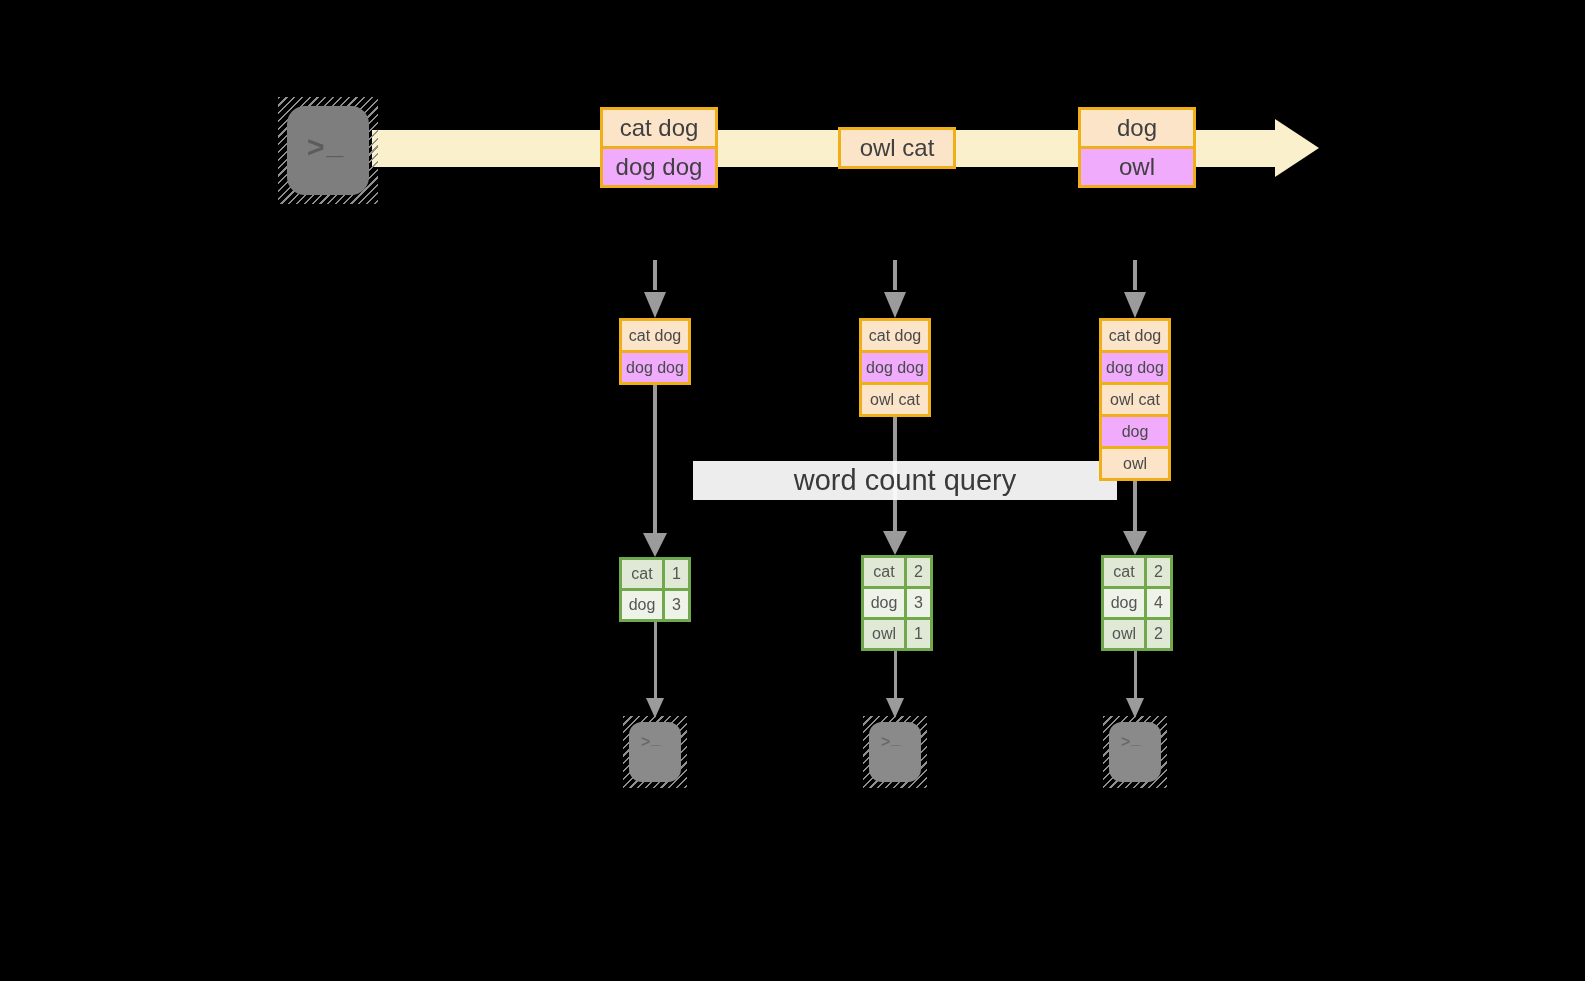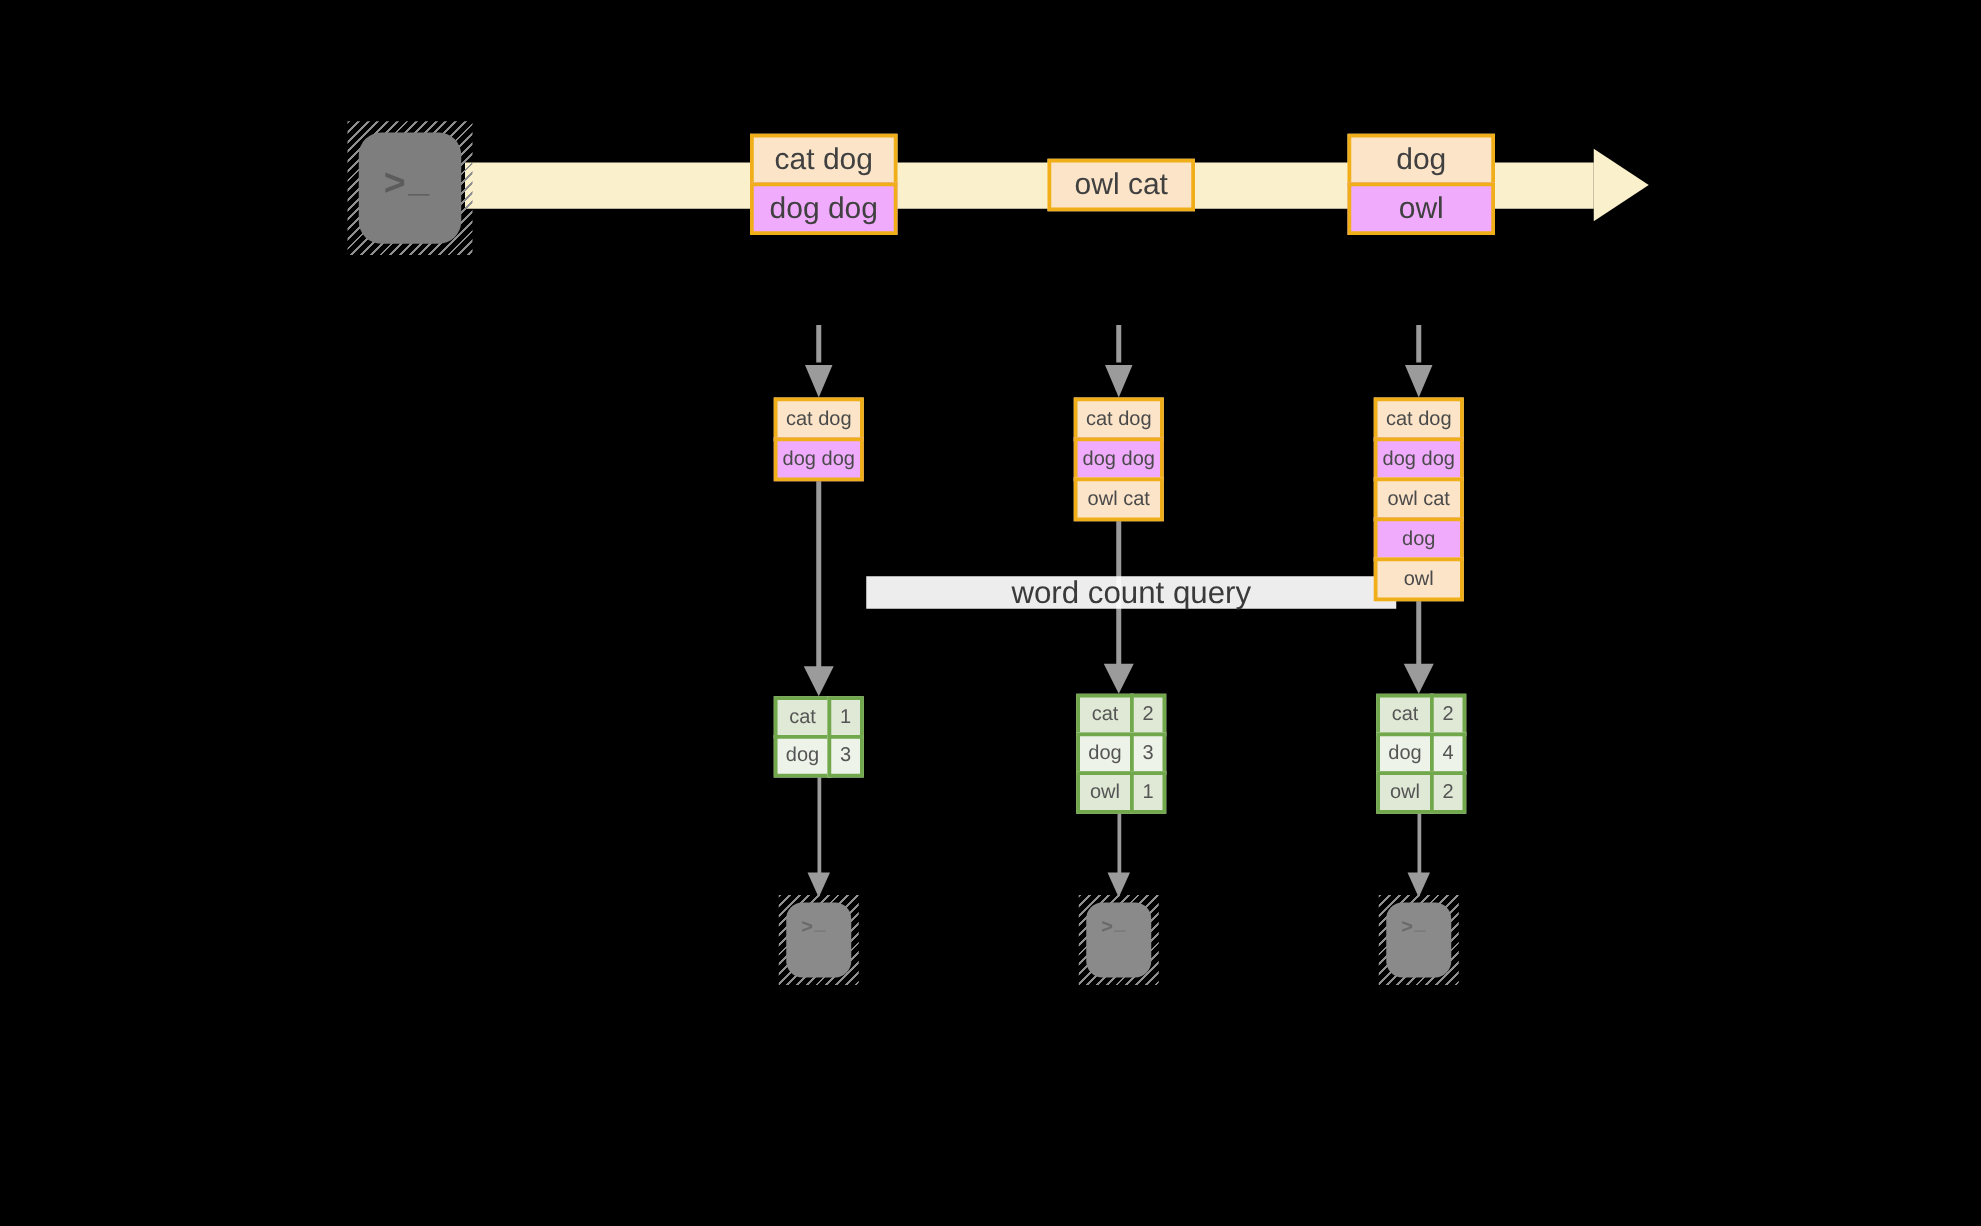--- a/index.html
+++ b/index.html
@@ -51,23 +51,23 @@
   .vline{position:absolute;background:#9B9B9B;z-index:2;}
   .mid{width:4px;}
   .mid1{left:653px;top:385px;height:150px;}
   .mid2{left:893px;top:417px;height:116px;}
   .mid3{left:1133px;top:481px;height:52px;}
   .mid-head{position:absolute;width:0;height:0;border-style:solid;z-index:2;
             border-width:24px 12px 0 12px;border-color:#9B9B9B transparent transparent transparent;}
   .mh1{left:643px;top:533px;} .mh2{left:883px;top:531px;} .mh3{left:1123px;top:531px;}
 
   
-  .query{position:absolute;left:693px;top:461px;width:424px;height:26px;z-index:5;
+  .query{position:absolute;left:693px;top:461px;width:424px;height:39px;z-index:5;
          background:rgba(255,255,255,0.93);display:flex;align-items:center;justify-content:center;
-         font-size:25px;color:#3A3A3A;}
+         font-size:29px;color:#3A3A3A;}
 
   
   .gtable{position:absolute;z-index:6;}
   .gt1{left:619px;top:557px;} .gt2{left:861px;top:555px;} .gt3{left:1101px;top:555px;}
   .grow{display:flex;margin-top:-3px;}
   .grow:first-child{margin-top:0;}
   .gword,.gcount{height:28px;line-height:28px;border:3px solid #70A84B;
                  text-align:center;font-size:16px;color:#555555;}
   .gword{width:40px;} .gcount{width:23px;margin-left:-3px;}
   .g-dark{background:#DFE9D5;} .g-light{background:#EEF3E9;}

